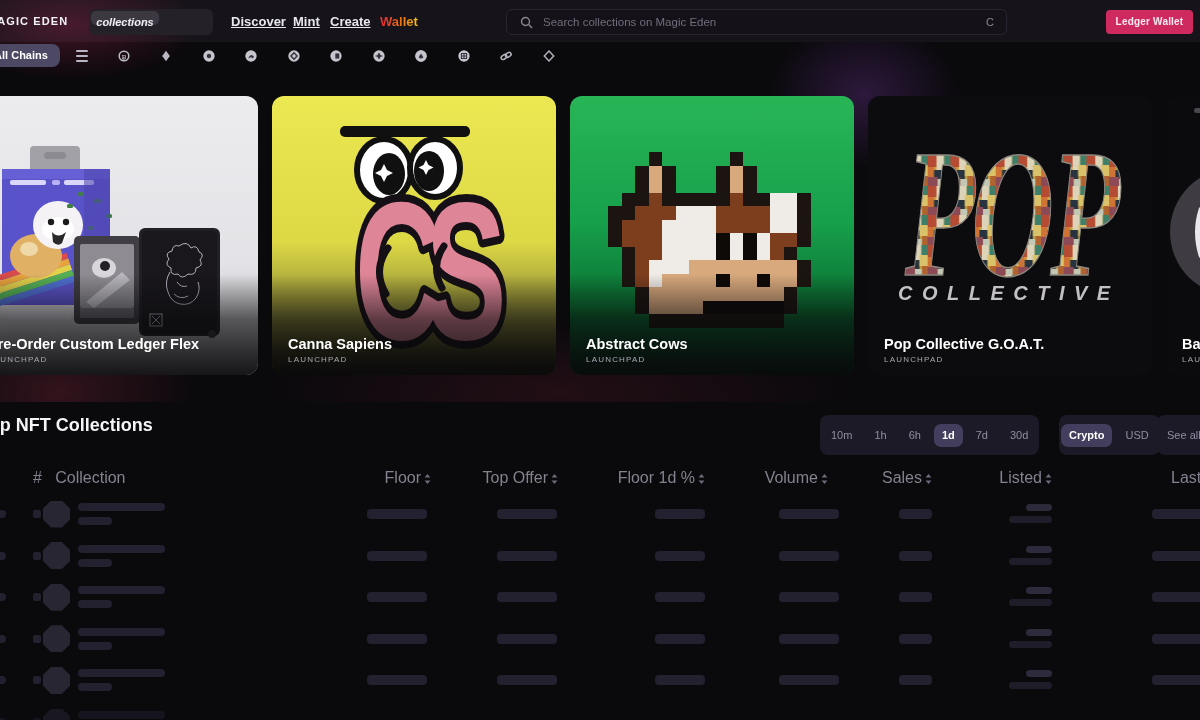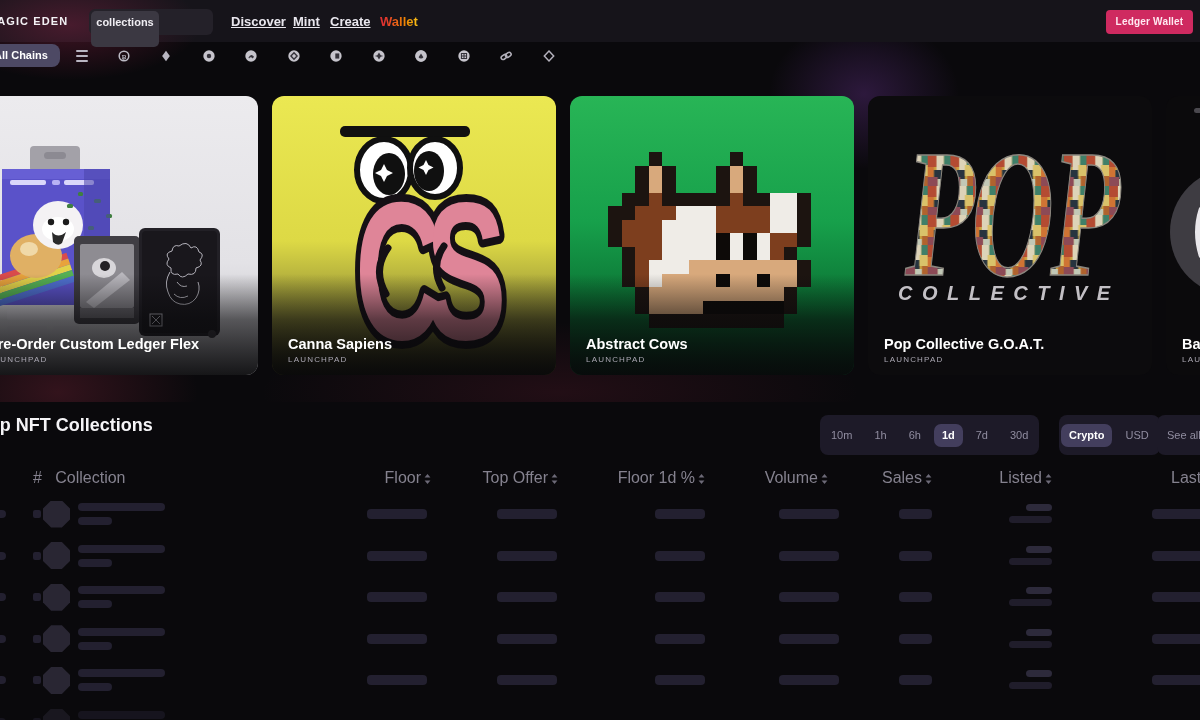--- a/index.html
+++ b/index.html
@@ -6,22 +6,22 @@
   html,body { width:1200px; height:720px; overflow:hidden; background:#0a090c; font-family:"Liberation Sans",sans-serif; }
   #page { position:relative; width:1200px; height:720px; overflow:hidden; background:#0a090c; }
   .abs { position:absolute; }
 
   
   #hdr { left:0; top:0; width:1200px; height:42px; background:#16141a; }
   #hdr .glow { left:-60px; top:-30px; width:260px; height:110px;
     background:radial-gradient(closest-side, rgba(200,45,95,.28), rgba(200,45,95,0)); }
   #logo { left:-13px; top:15px; font-size:11px; font-weight:800; letter-spacing:1.1px; color:#f3f2f5; }
   #colbox { left:89px; top:9px; width:124px; height:26px; background:#242129; border-radius:6px; }
-  #colbox .inner { left:2px; top:2px; width:68px; height:36px; background:#3b3842; border-radius:5px;
-     color:#efedf2; font-size:11px; font-weight:700; line-height:22px; text-align:center; }
+  #colbox .inner { left:2px; top:2px; width:68px; height:14px; background:#3b3842; border-radius:5px;
+     color:#efedf2; font-size:11px; font-weight:700; line-height:22px; text-align:center;font-style:italic; }
   .nav { top:14px; font-size:13px; font-weight:700; color:#e9e7ee;text-decoration:underline; }
   #nav-wallet { background:linear-gradient(90deg,#e03131 10%,#f08c00 70%,#fcc419); -webkit-background-clip:text; background-clip:text; color:transparent; }
   #search { left:506px; top:9px; width:501px; height:26px; background:#141218; border:1px solid #282530; border-radius:6px; }
   #search .ph { left:36px; top:6px; font-size:11.5px; color:#716d7c; }
   #search .kbd { right:12px; top:6px; font-size:11px; color:#8a8795; }
   #connect { left:1106px; top:10px; width:87px; height:24px; border-radius:4px; background:#cf2a60;
      color:#ffe9f1; font-size:10px; font-weight:700; line-height:24px; text-align:center; letter-spacing:.2px; }
 
   
   #allchains { left:-18px; top:44px; width:78px; height:23px; background:#4d4964; border-radius:8px;
@@ -67,20 +67,28 @@
   <div id="hdr" class="abs">
     <div class="glow abs"></div>
     <div id="logo" class="abs">MAGIC EDEN</div>
     <div id="colbox" class="abs">
         <div class="inner abs">collections</div>
       </div>
     <div class="nav abs" style="left:231px;">Discover</div>
     <div class="nav abs" style="left:293px;">Mint</div>
     <div class="nav abs" style="left:330px;">Create</div>
     <div class="nav abs" id="nav-wallet" style="left:380px;">Wallet</div>
+    <div id="search" class="abs">
+      <svg class="abs" style="left:13px;top:6px;" width="13" height="13" viewBox="0 0 13 13">
+        <circle cx="5.5" cy="5.5" r="4" fill="none" stroke="#8a8795" stroke-width="1.4"></circle>
+        <line x1="8.6" y1="8.6" x2="12" y2="12" stroke="#8a8795" stroke-width="1.4"></line>
+      </svg>
+      <div class="ph abs">Search collections on Magic Eden</div>
+      <div class="kbd abs">C</div>
+    </div>
     <div id="connect" class="abs">Ledger Wallet</div>
   </div>
 
   <div id="allchains" class="abs">All Chains</div>
   <div class="hline abs" style="top:50px;"></div>
   <div class="hline abs" style="top:55px;"></div>
   <div class="hline abs" style="top:60px;"></div>
   <div id="chips">
       <svg class="abs" style="left:118px;top:50px;" width="12" height="12" viewBox="0 0 14 14">
         <circle cx="7" cy="7" r="5.6" fill="none" stroke="#bcbac4" stroke-width="1.8"></circle>

